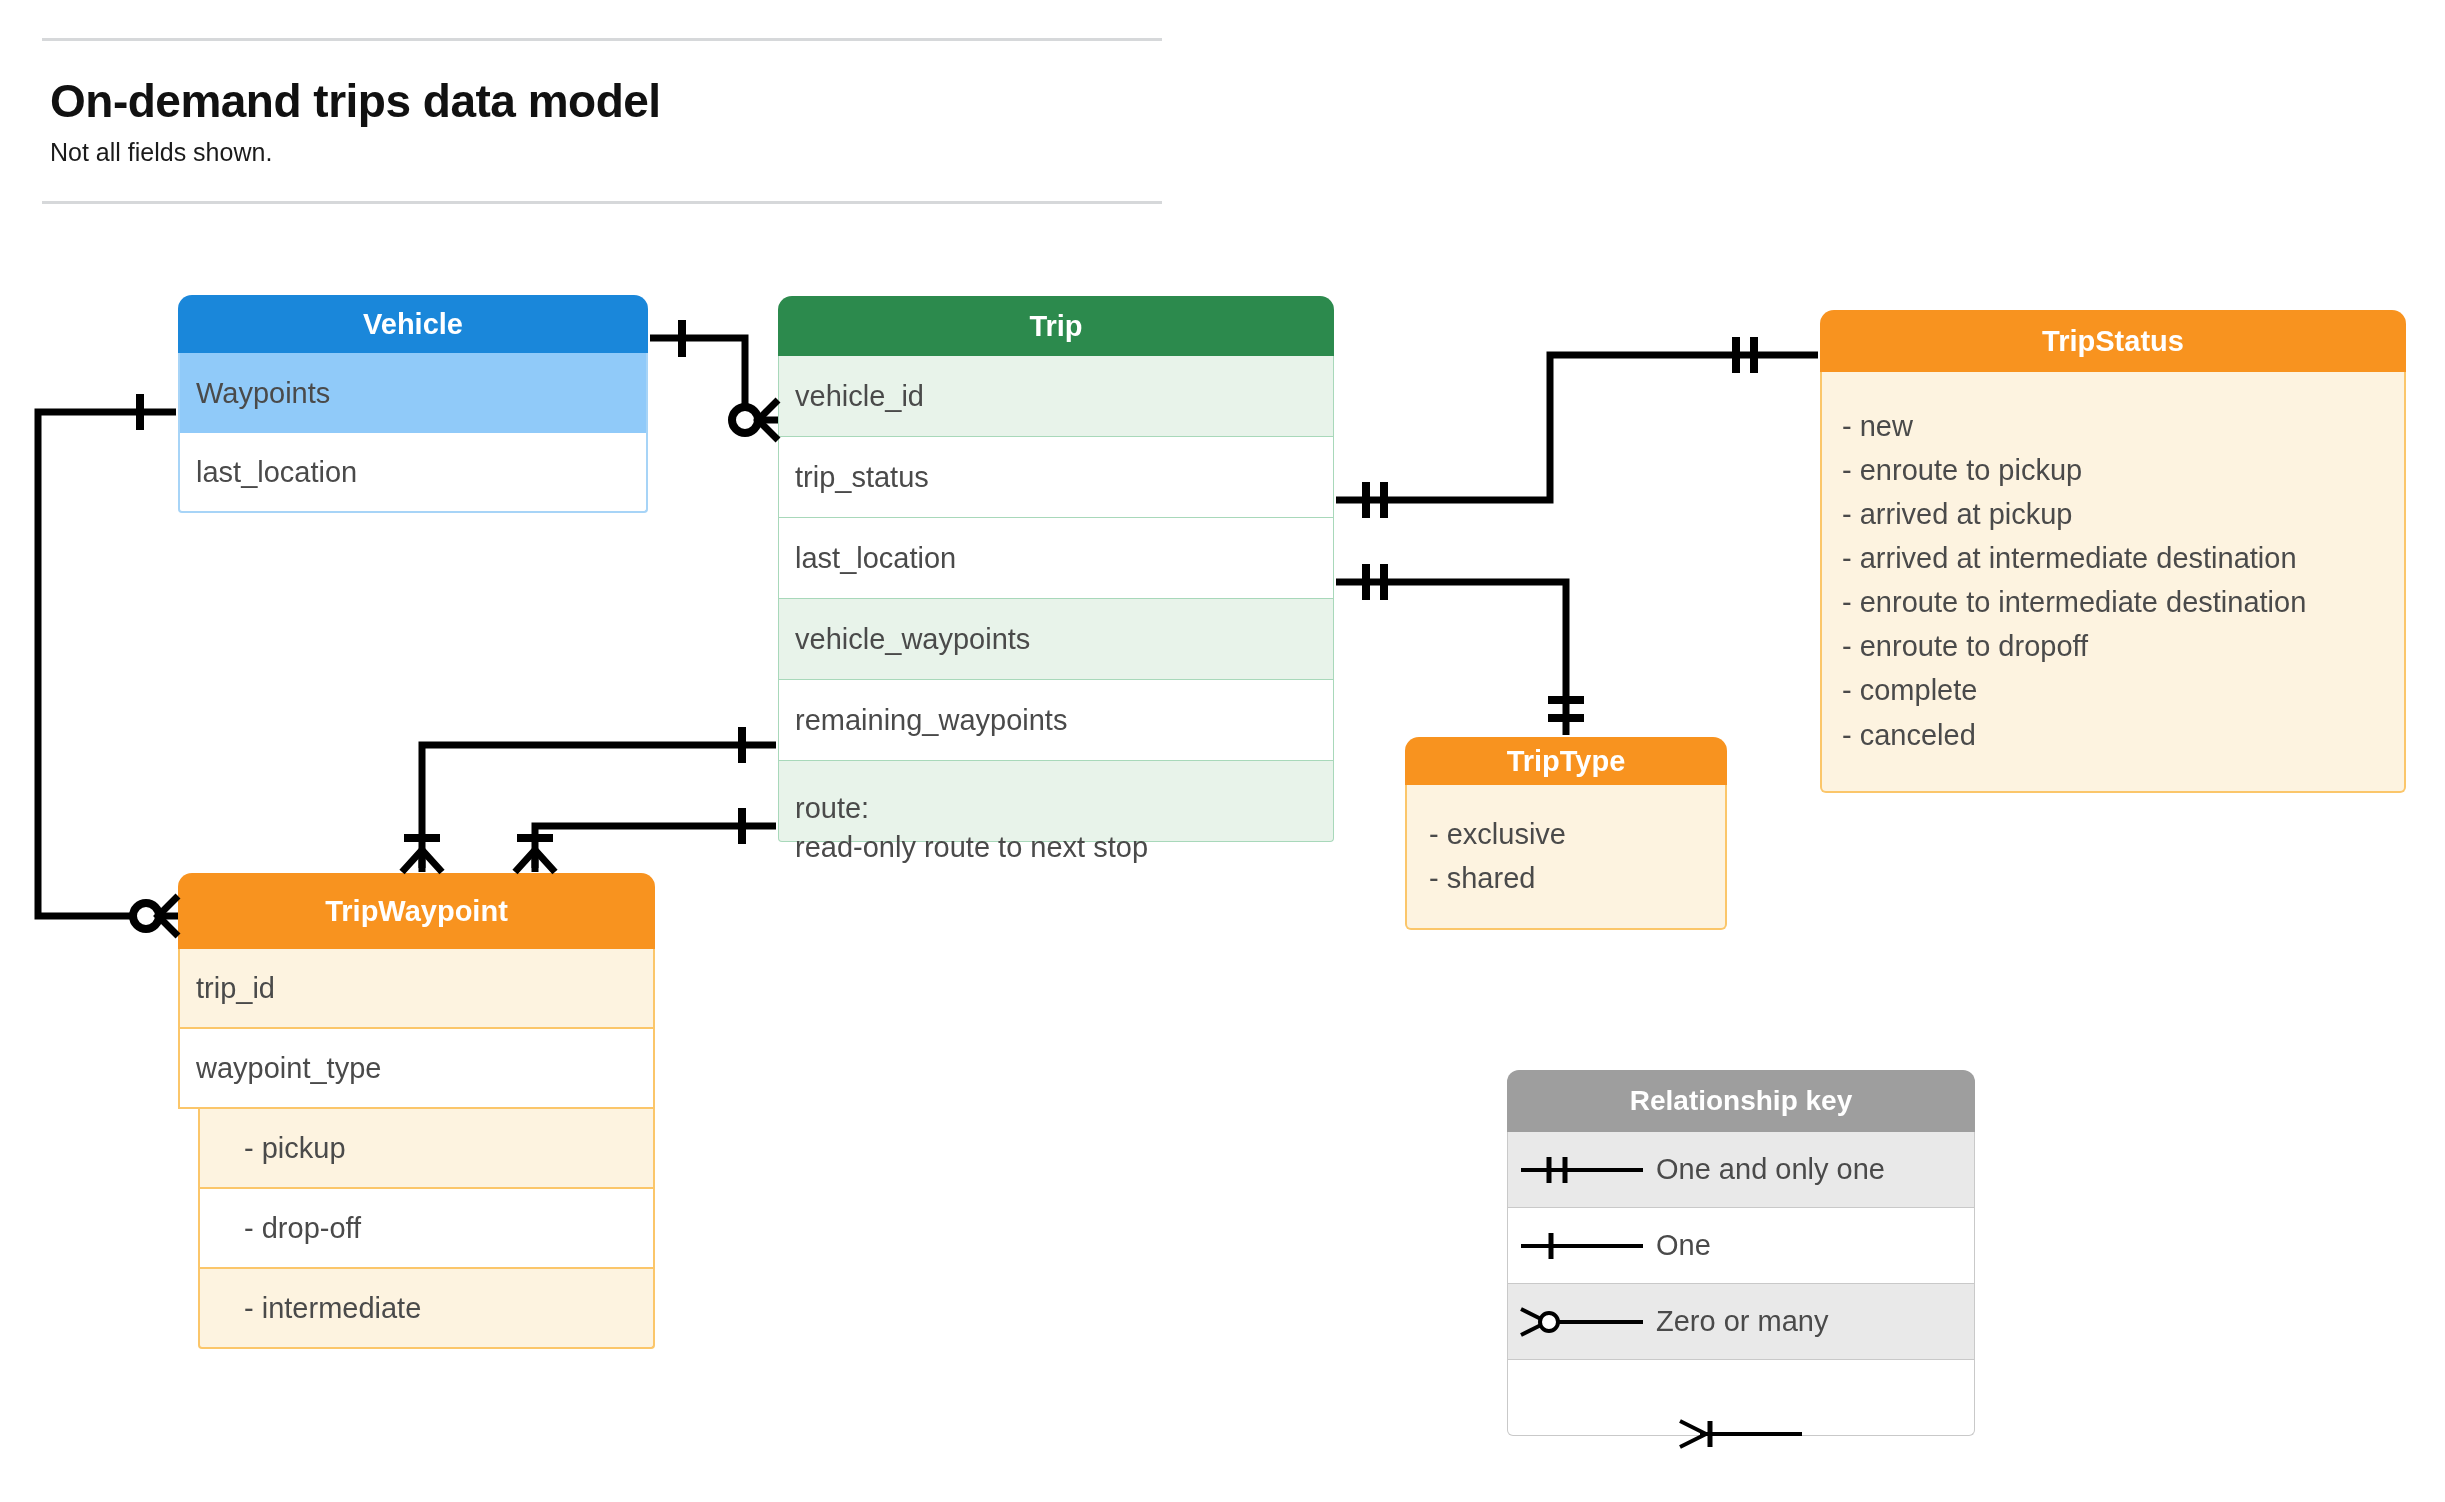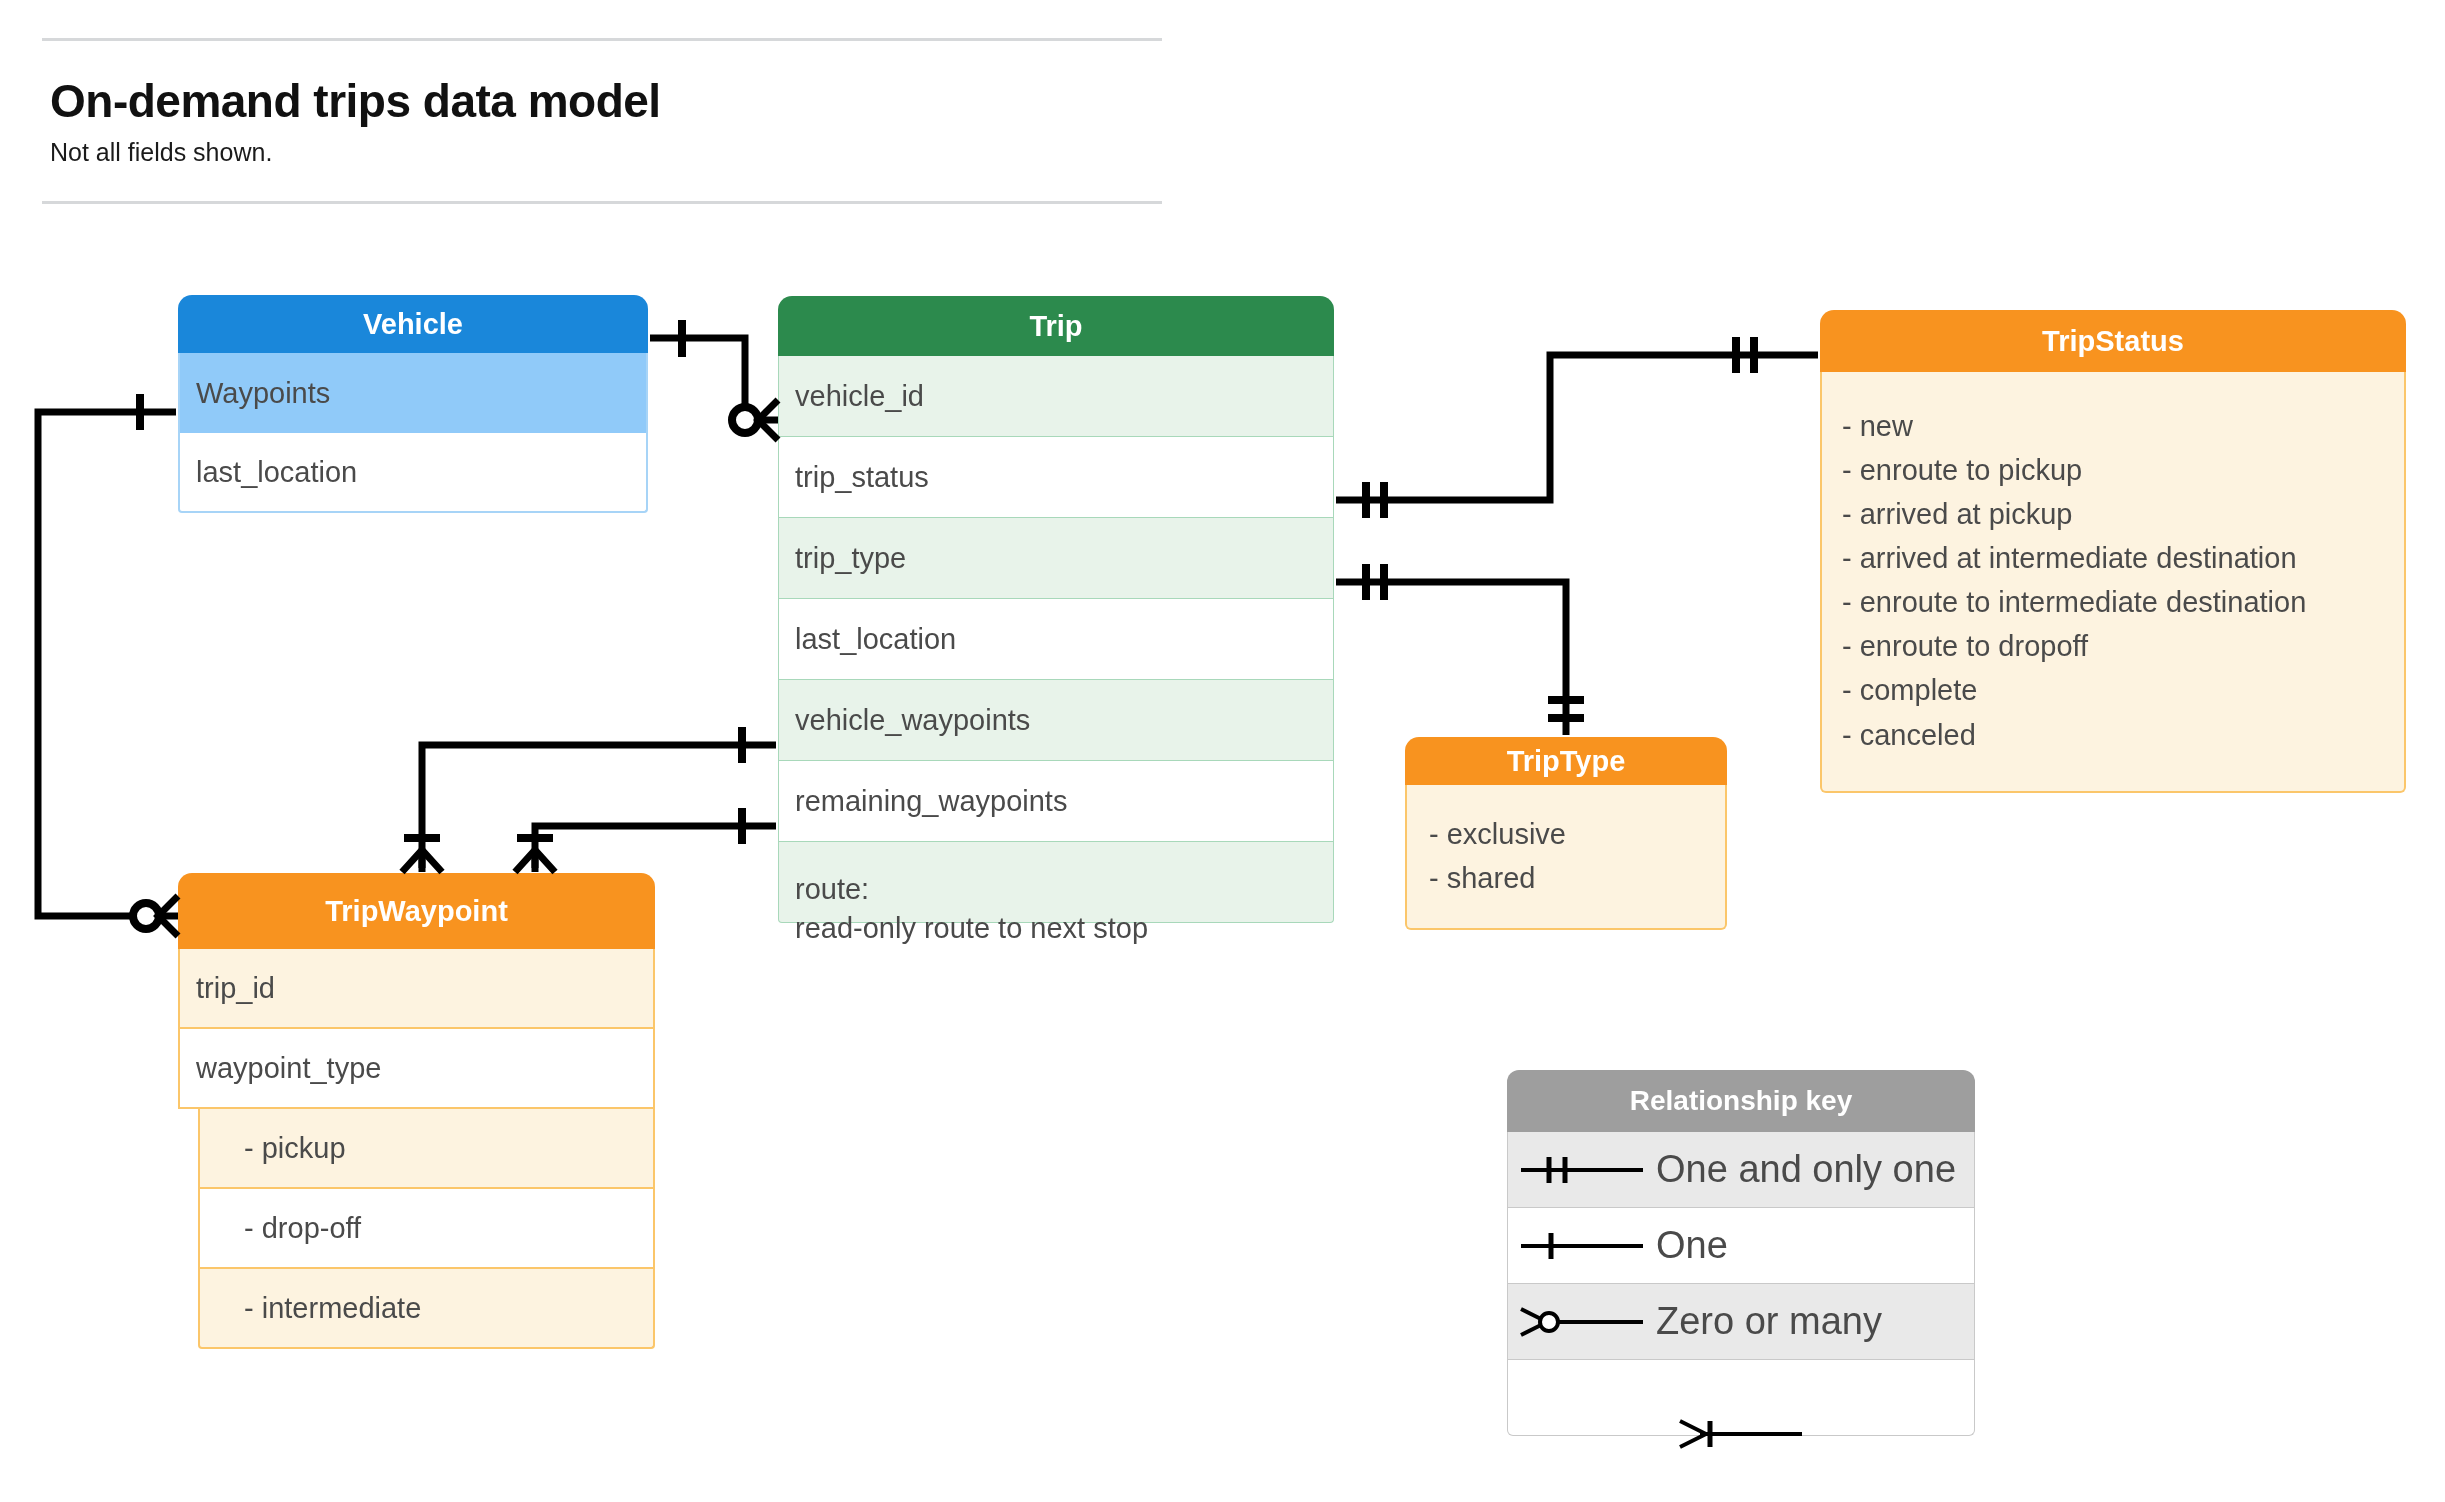--- a/index.html
+++ b/index.html
@@ -190,21 +190,21 @@
   .legend-row.plainrow { background: #ffffff; }
   .legend-row:last-child { border-radius: 0 0 6px 6px; flex-direction: column; }
   .legend-sym {
     width: 148px;
     flex: 0 0 148px;
     display: flex;
     align-items: center;
     justify-content: center;
   }
   .legend-label {
-    font-size: 38px;
+    font-size: 29px;
     color: #4a4a4a;
     white-space: nowrap;
   }
 
   
   #connectors {
     position: absolute;
     left: 0; top: 0;
     width: 2445px;
     height: 1502px;
@@ -226,21 +226,20 @@
   <div class="entity" id="entity-vehicle">
     <div class="entity-title">Vehicle</div>
     <div class="field" id="vehicle-field-waypoints">Waypoints</div>
     <div class="field" id="vehicle-field-lastlocation">last_location</div>
   </div>
 
   <div class="entity" id="entity-trip">
     <div class="entity-title">Trip</div>
     <div class="field tint">vehicle_id</div>
     <div class="field plain">trip_status</div>
-    <div class="field tint">trip_type</div>
     <div class="field plain">last_location</div>
     <div class="field tint">vehicle_waypoints</div>
     <div class="field plain">remaining_waypoints</div>
     <div class="field tint" id="trip-field-route">
       <div>route:</div>
       <div>read-only route to next stop</div>
     </div>
   </div>
 
   <div class="entity" id="entity-tripstatus">

